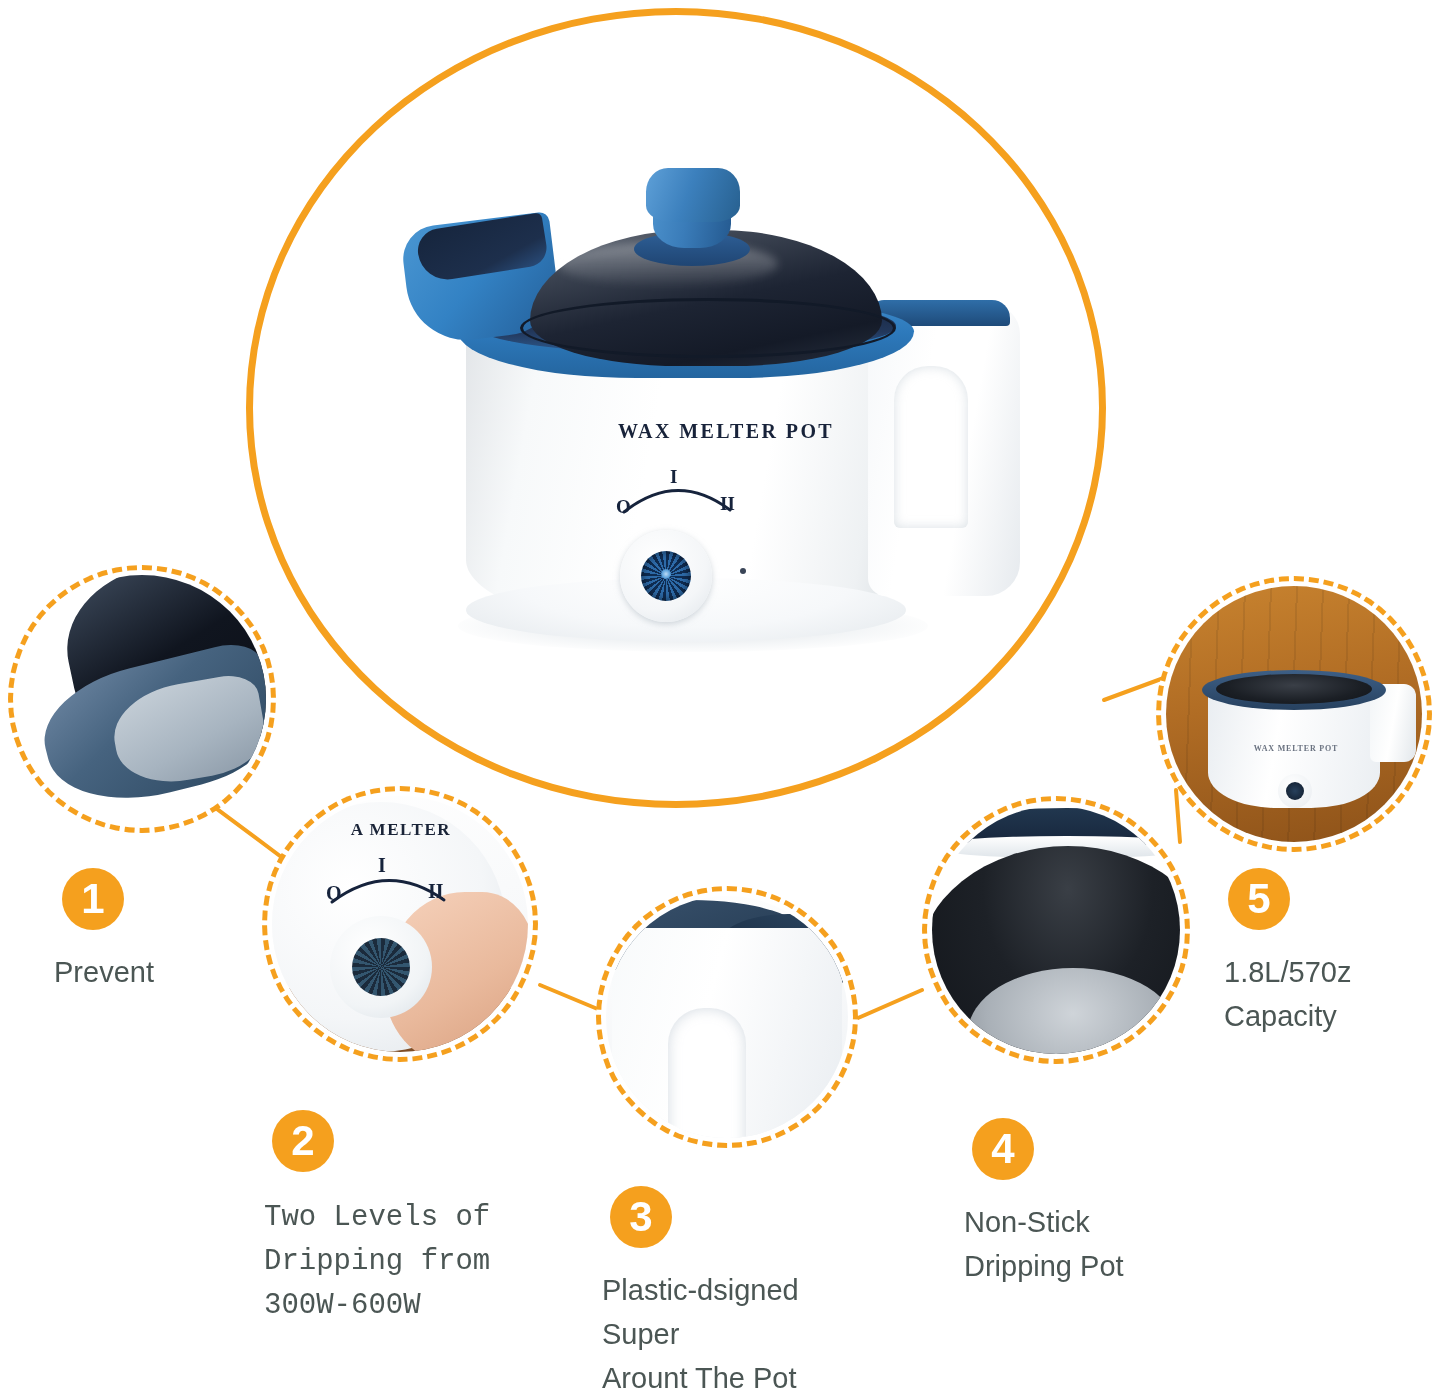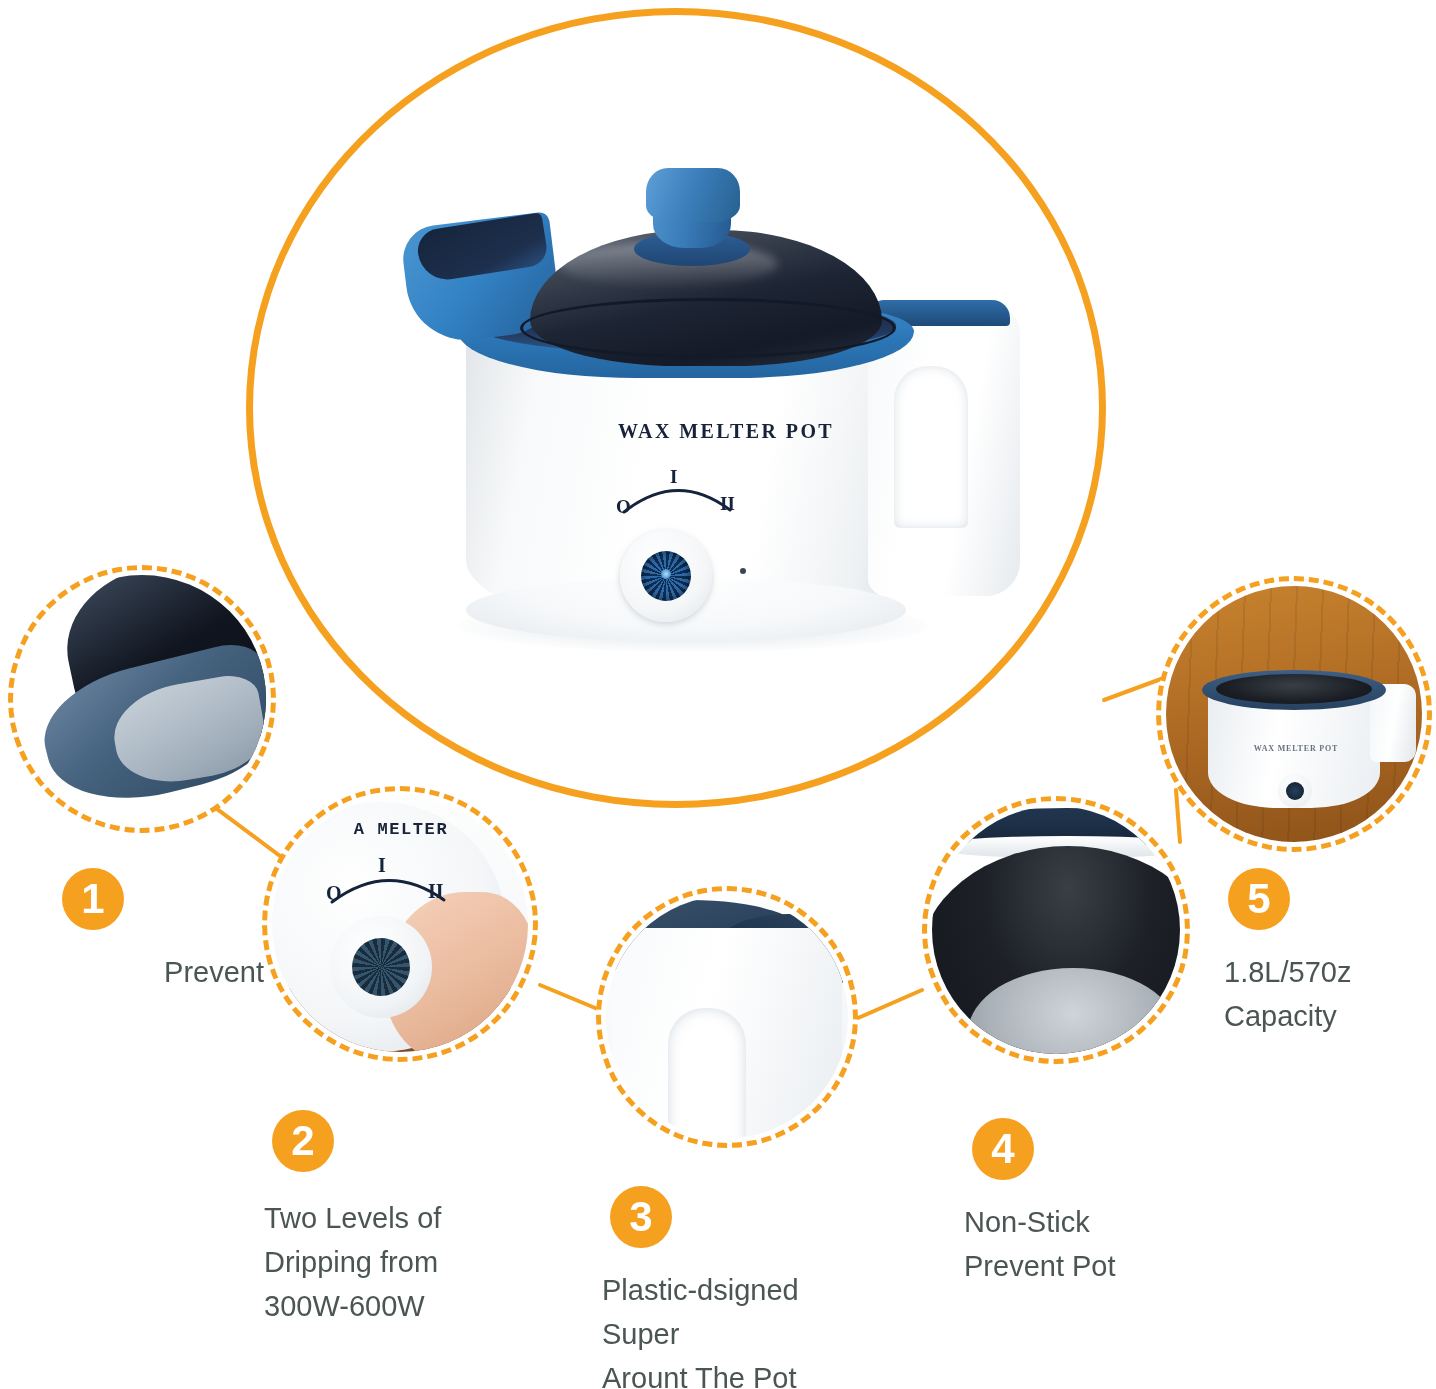--- a/index.html
+++ b/index.html
@@ -320,21 +320,21 @@
     background: linear-gradient(180deg, #9a6133 0%, #7a4a24 100%);
   }
   .t2-hand {
     position: absolute; right: -6px; top: 96px; width: 150px; height: 172px;
     background: linear-gradient(150deg, #f6d2bc 0%, #e9b99c 55%, #d79d7c 100%);
     border-radius: 56% 36% 32% 48%;
   }
   .t2-brand {
     position: absolute; left: 34px; top: 24px; width: 190px;
     text-align: center;
-    font-family: Liberation Mono, monospace; font-weight: bold;
+    font-family: Liberation Serif, serif; font-weight: bold;
     font-size: 17px; letter-spacing: 1.6px; color: #1a2438;
     white-space: nowrap; overflow: hidden;
   }
   .t2-arc { position: absolute; left: 52px; top: 62px; width: 128px; height: 52px; }
   .t2-mark { position: absolute; font-family: "Liberation Serif", serif; font-weight: bold; color: #16233c; }
   .t2-m0 { left: 54px;  top: 86px;  font-size: 20px; }
   .t2-mI { left: 106px; top: 58px;  font-size: 20px; }
   .t2-mII{ left: 156px; top: 84px;  font-size: 20px; }
   .t2-knobring {
     position: absolute; left: 58px; top: 120px; width: 102px; height: 102px;
@@ -469,22 +469,22 @@
   #badge5 { left: 1228px; top: 868px; }
 
   
   .caption {
     position: absolute;
     color: #4B5654;
     font-size: 29px;
     line-height: 1.52;
     font-family: "Liberation Sans", sans-serif;
   }
-  #cap1 { left: 54px;   top: 950px;  width: 210px; text-align: right; }
-  #cap2 { left: 264px;  top: 1196px; width: 260px; }
+  #cap1 { left: 54px;   top: 950px;  width: 210px; }
+  #cap2 { left: 264px;  top: 1196px; width: 260px; font-family: Liberation Mono, monospace; }
   #cap3 { left: 602px;  top: 1268px; width: 280px; }
   #cap4 { left: 964px;  top: 1200px; width: 240px; }
   #cap5 { left: 1224px; top: 950px;  width: 220px; }
 </style>
 </head>
 <body>
 
 <div id="stage">
 
   <div class="hero-circle"></div>
@@ -610,21 +610,21 @@
   </div>
 
   <div class="caption" id="cap3">
     <div>Plastic-dsigned</div>
     <div>Super</div>
     <div>Arount The Pot</div>
   </div>
 
   <div class="caption" id="cap4">
     <div>Non-Stick</div>
-    <div>Prevent Pot</div>
+    <div>Dripping Pot</div>
   </div>
 
   <div class="caption" id="cap5">
     <div>1.8L/570z</div>
     <div>Capacity</div>
   </div>
 
 </div>
 
 </body></html>

